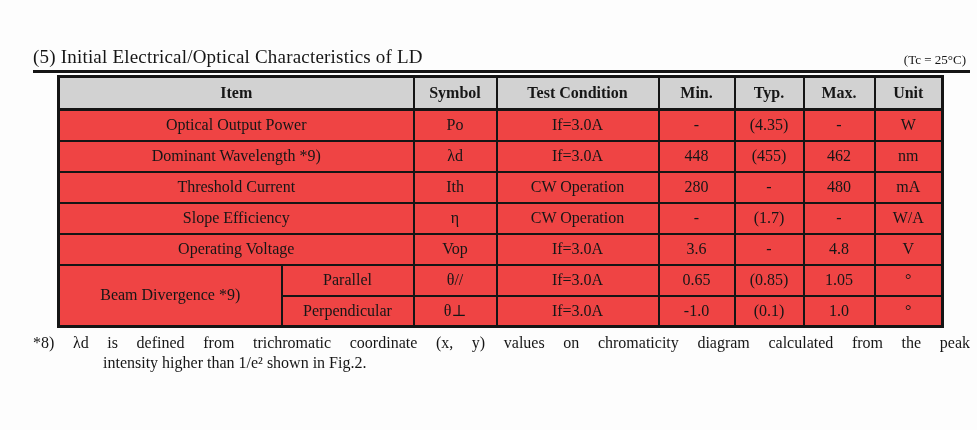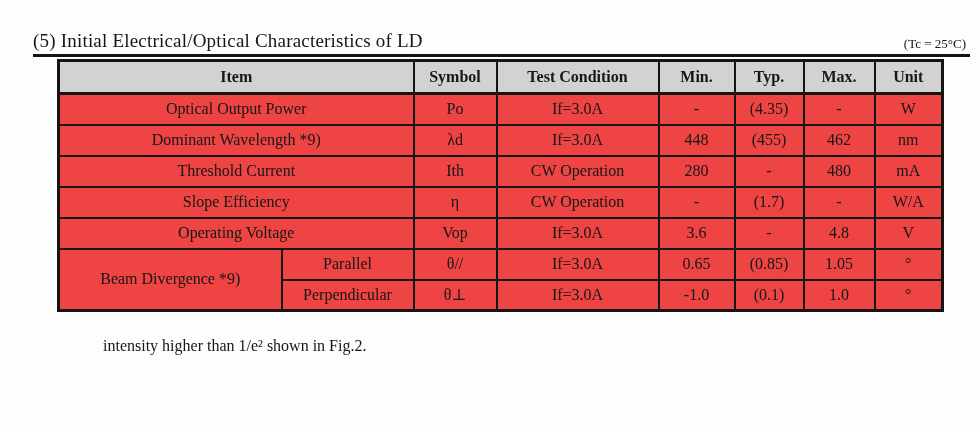--- a/index.html
+++ b/index.html
@@ -21,20 +21,21 @@
     display: flex;
     align-items: flex-end;
     justify-content: space-between;
     width: 937px;
     margin-bottom: 2px;
   }
   .title {
     font-size: 19px;
     letter-spacing: 0.2px;
     white-space: nowrap;
+    margin-top: 16px;
   }
   .tc-note {
     font-size: 13px;
     white-space: nowrap;
     padding-right: 4px;
   }
   .title-rule {
     width: 937px;
     height: 0;
     border-top: 3px solid #151515;
@@ -72,21 +73,21 @@
     margin-top: 5px;
     font-size: 16px;
     line-height: 19.5px;
   }
   .fn-line { white-space: nowrap; }
   .fn-justify {
     white-space: normal;
     text-align: justify;
     text-align-last: justify;
   }
-  .fn-indent { padding-left: 70px; margin-top: 24px; }
+  .fn-indent { padding-left: 70px; }
 </style>
 </head>
 <body>
 
 <div class="page">
 
   <div class="title-row">
     <span class="title">(5) Initial Electrical/Optical Characteristics of LD</span>
     <span class="tc-note">(Tc = 25°C)</span>
   </div>
@@ -176,16 +177,17 @@
         <td>If=3.0A</td>
         <td>-1.0</td>
         <td>(0.1)</td>
         <td>1.0</td>
         <td>°</td>
       </tr>
     </tbody>
   </table>
 
   <div class="footnotes">
+    <div class="fn-line fn-justify">*8) λd is defined from trichromatic coordinate (x, y) values on chromaticity diagram calculated from the peak</div>
     <div class="fn-line fn-indent">intensity higher than 1/e² shown in Fig.2.</div>
   </div>
 
 </div>
 
 </body></html>

